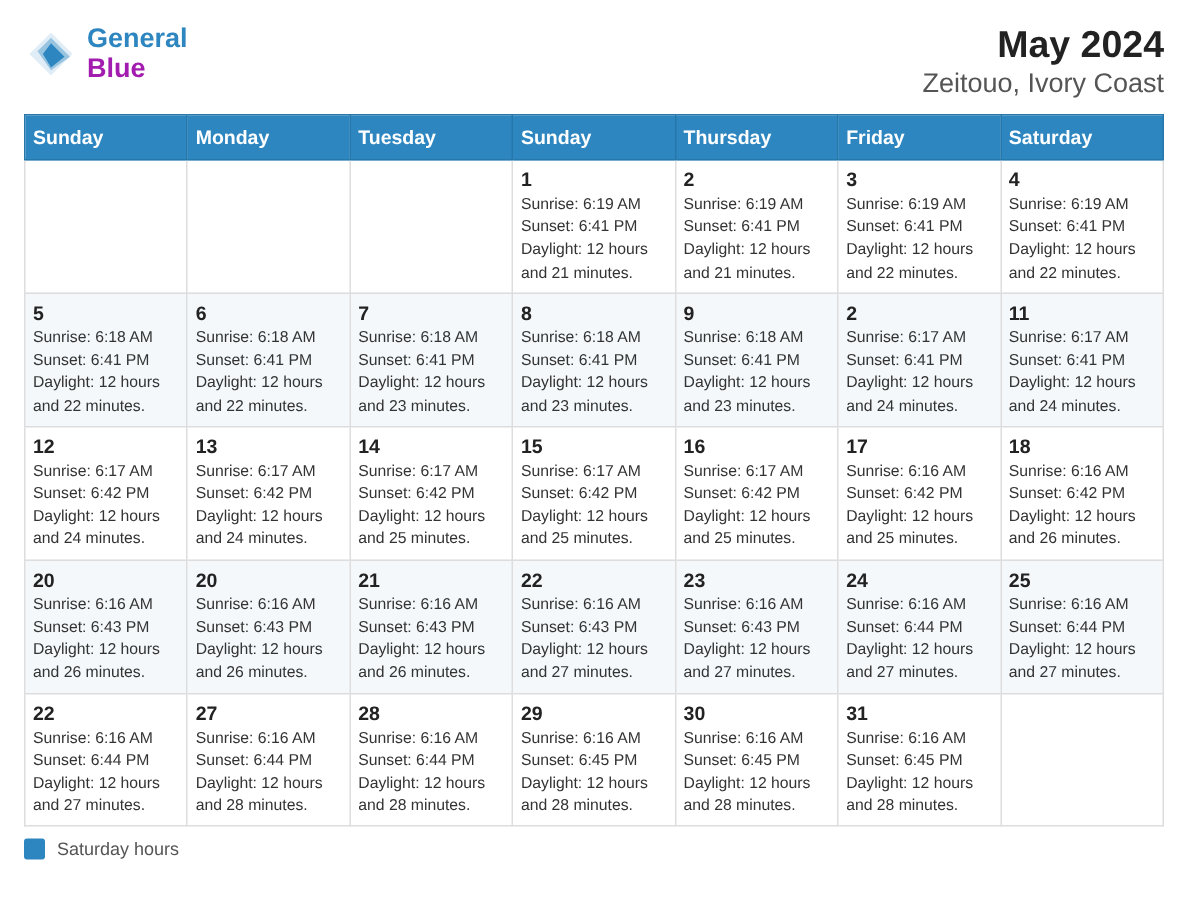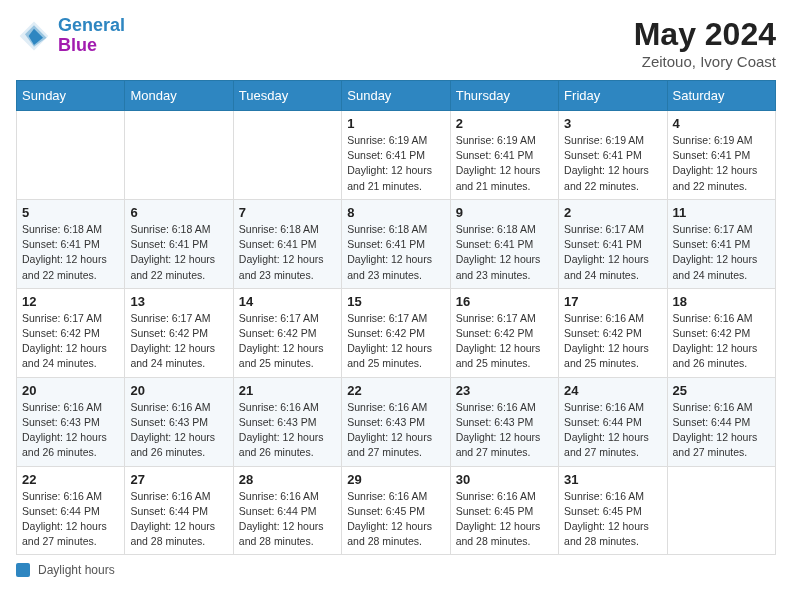--- a/index.html
+++ b/index.html
@@ -27,37 +27,37 @@
       color: #1a5276;
       line-height: 1.1;
     }
     .logo-text span { color: #2e86c1; text-align: right; }
     .logo-icon {
       width: 36px;
       height: 36px;
     }
     .title-block { text-align: right; }
     .month-title {
-      font-size: 32px;
+      font-size: 25px;
       font-weight: bold;
       color: #222;
     }
     .subtitle {
-      font-size: 15px;
+      font-size: 18px;
       color: #555;
     }
     table {
       width: 100%;
       border-collapse: collapse;
       font-size: 11px;
     }
     thead tr th {
       background: #2e86c1;
       color: #fff;
-      font-weight: normal;
+      font-weight: bold;
       padding: 7px 5px;
       text-align: left;
       font-size: 13px;
       border: 1px solid #2578aa;
     }
     tbody tr td {
       border: 1px solid #ddd;
       padding: 5px 5px 5px 5px;
       vertical-align: top;
       background: #fff;
@@ -359,14 +359,14 @@
 Daylight: 12 hours
 and 28 minutes.</div>
         </td>
         <td class="empty"></td>
       </tr>
     </tbody>
 </table>
 
 <div class="footer">
   <span class="footer-dot"></span>
-  <span>Daylight hours</span>
+  <span>Saturday hours</span>
 </div>
 
 </body></html>

